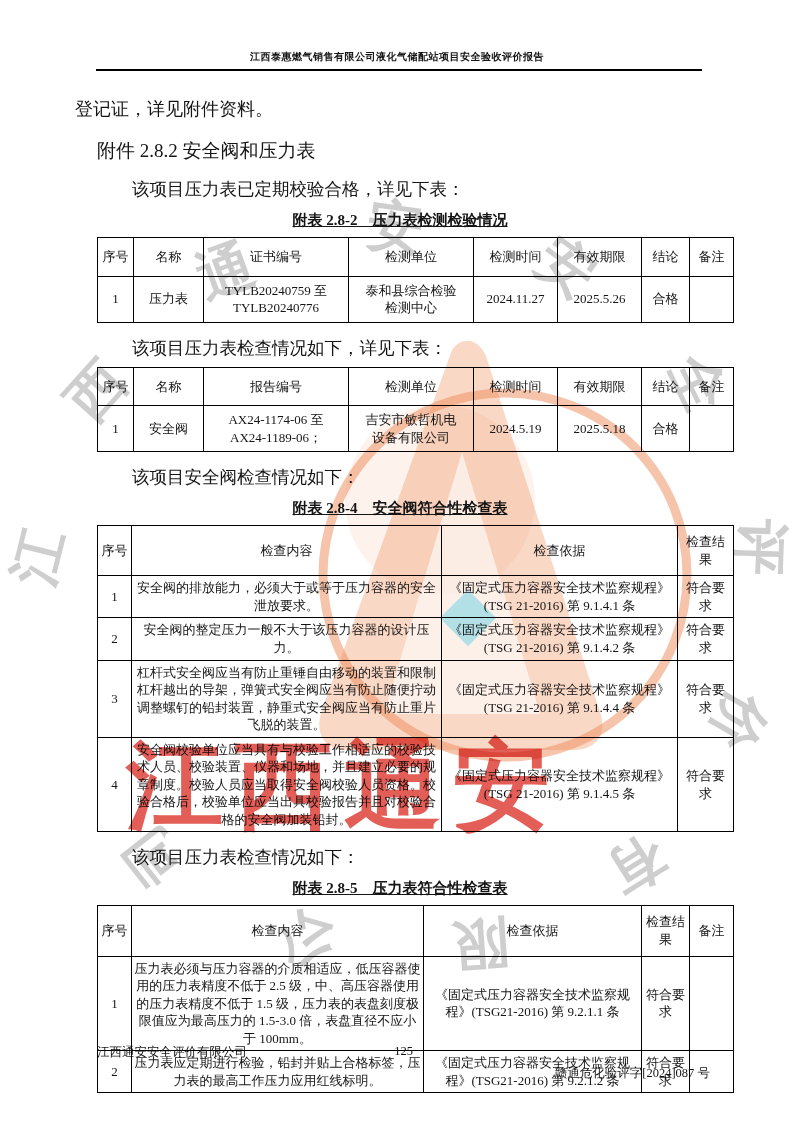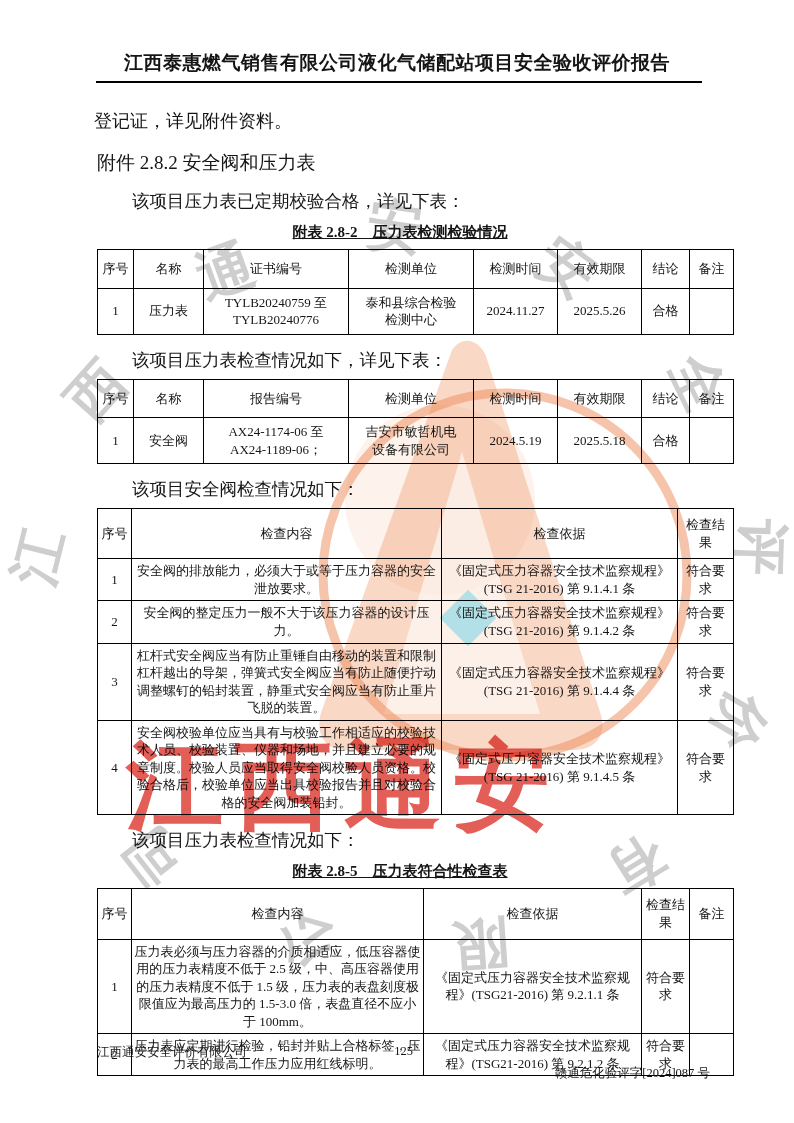--- a/index.html
+++ b/index.html
@@ -5,23 +5,23 @@
   html,body{margin:0;padding:0;background:#888;}
   .page{position:relative;width:794px;height:1123px;margin:0 auto;background:#ffffff;
         overflow:hidden;font-family:"Liberation Serif",serif;color:#151515;}
   
   .seal-svg{position:absolute;left:0;top:0;width:794px;height:1123px;z-index:0;pointer-events:none;}
   .wm-red{position:absolute;left:126px;top:722px;z-index:2;pointer-events:none;
           font-family:"Liberation Sans",sans-serif;font-weight:800;font-size:97px;
           letter-spacing:12px;color:#dd3a31;opacity:.82;mix-blend-mode:multiply;white-space:nowrap;}
   
   .content{position:relative;z-index:1;}
-  .hdr-title{margin:50px 70px 0;text-align:center;font-size:19px;font-weight:bold;letter-spacing:.5px;}
+  .hdr-title{margin:50px 70px 0;text-align:center;font-size:10px;font-weight:bold;letter-spacing:.5px;}
   .hdr-rule{margin:5px 0 0 96px;width:606px;border-top:2px solid #000;height:0;}
-  .p-intro{margin:26px 60px 0 94px;font-size:18px;}
+  .p-intro{margin:26px 60px 0 75px;font-size:18px;}
   .h-section{margin:17px 60px 0 97px;font-size:19px;font-weight:normal;}
   .p-body{margin:13px 60px 0 97px;text-indent:2em;font-size:17.5px;}
   .tbl-caption{margin:10px 0 0 97px;width:606px;text-align:center;font-weight:bold;font-size:15px;text-decoration:underline;}
   table{margin:7px 0 0 97px;width:636px;border-collapse:collapse;table-layout:fixed;
         font-size:13px;line-height:1.35;}
   th,td{border:1px solid #000;text-align:center;vertical-align:middle;padding:3px 2px;
         font-weight:normal;white-space:pre-line;overflow:hidden;}
   th{padding:7px 2px;margin-left:32px;}
   .t-insp th{padding:10px 2px;}
   .t-insp td{padding:5px 2px;}
@@ -135,20 +135,21 @@
         <td>2024.5.19</td>
         <td>2025.5.18</td>
         <td>合格</td>
         <td></td>
       </tr>
     </tbody>
       </table>
 
     <div class="p-body">该项目安全阀检查情况如下：</div>
 
+    <div class="tbl-caption">附表 2.8-4　安全阀符合性检查表</div>
     <table>
       <colgroup>
           <col style="width:34px">
           <col style="width:310px">
           <col style="width:236px">
           <col style="width:56px">
         </colgroup>
       <tbody>
           <tr>
         <th>序号</th>

